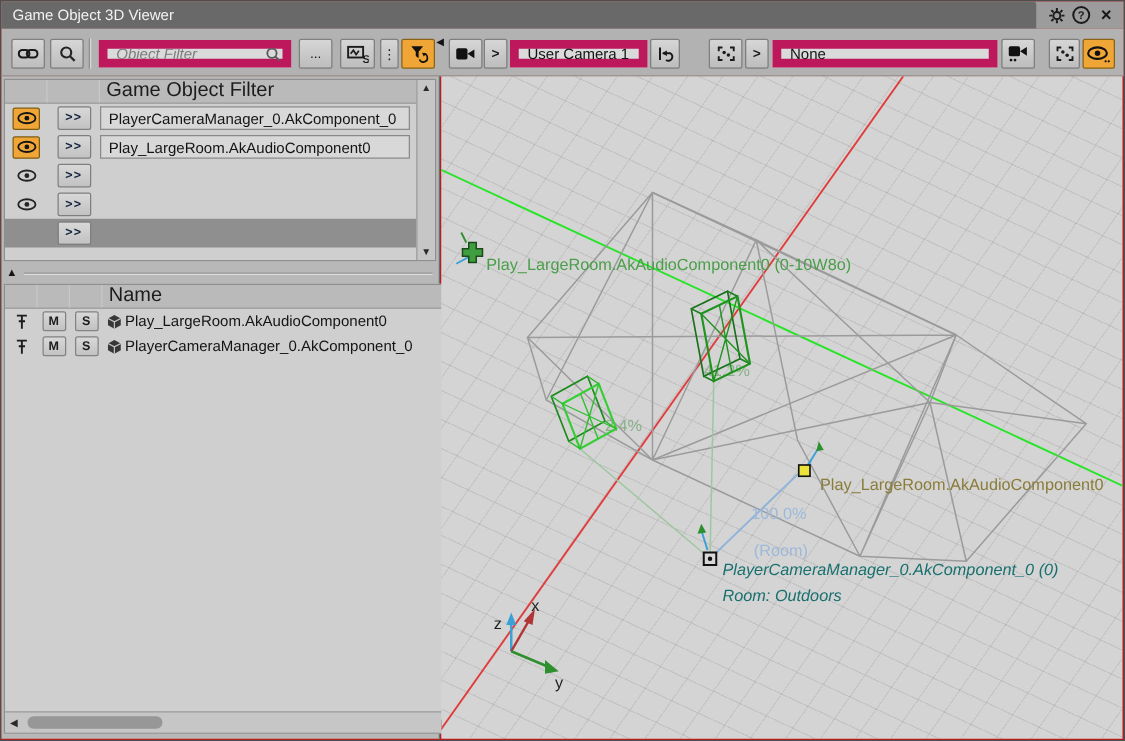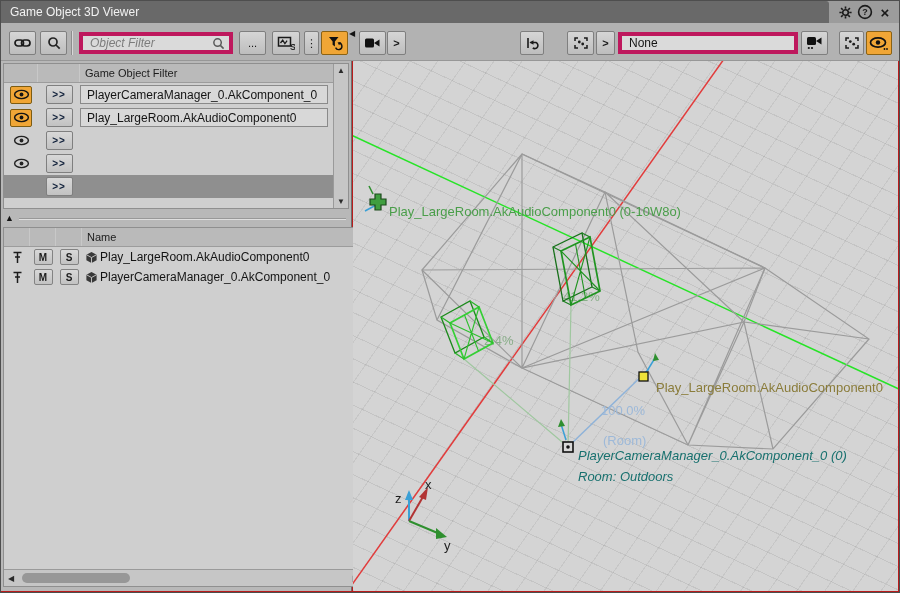--- a/index.html
+++ b/index.html
@@ -15,36 +15,36 @@
             justify-content:center; color:#1a1a1a; cursor:default; }
   .tb-gear { right:46px; } .tb-help { right:26px; } .tb-close { right:6px; font-size:15px; font-weight:bold; }
 
   
   .toolbar { position:absolute; top:22px; left:0; right:0; height:38px; background:#b2b2b2;
              border-bottom:1px solid #979797; }
   .btn { position:absolute; top:8px; height:24px; background:linear-gradient(#d6d6d6,#bdbdbd);
          border:1px solid #7f7f7f; border-radius:2px; display:flex; align-items:center;
          justify-content:center; font-size:11px; color:#1a1a1a; }
   .btn.orange { background:var(--accent-orange,#f0a636); border-color:#8a6215; }
-  .field { position:absolute; top:9px; height:22px; background:#dadada; border:4px solid #be185d;
+  .field { position:absolute; top:9px; height:22px; background:#dadada; border:7px solid #be185d;
            font-size:12px; color:#141414; display:flex; align-items:center; padding:0 7px; }
   .vsep { position:absolute; left:70px; top:8px; width:1px; height:24px; background:#8d8d8d;
           box-shadow:1px 0 0 #d8d8d8; }
   .collapse-left { position:absolute; left:348px; top:6px; font-size:8px; color:#141414; }
   input.text-input { outline:none; }
   input.text-input::placeholder { color:#7c7c7c; font-style:italic; font-size:12px; }
 
   
   .left-panel { position:absolute; left:0; top:60px; width:351px; bottom:1px; background:#b8b8b8;
                 border-right:1px solid #6e6e6e; }
   .listbox { position:absolute; background:#cfcfcf; border:1px solid #8f8f8f; overflow:hidden; }
   #filterBox { left:2px; top:2px; width:346px; height:146px; }
   #nameBox   { left:2px; top:166px; width:378px; height:360px; }
   .list-head { height:19px; background:#bababa; border-bottom:1px solid #9c9c9c; display:flex;
-               align-items:center; font-size:11px; color:#1c1c1c; margin-right:15px; }
+               font-size:16px; color:#1c1c1c; margin-right:15px; }
   .hc { height:100%; border-right:1px solid #c8c8c8; }
   .rows { margin-right:15px; }
   .f-row { height:23px; display:flex; align-items:center; }
   .f-row.empty { background:#8f8f8f; }
   .cell-eye { width:34px; display:flex; justify-content:center; }
   .cell-fwd { width:42px; display:flex; justify-content:center; }
   .eye-btn { width:22px; height:18px; border:none; background:transparent; display:flex;
              align-items:center; justify-content:center; padding:0; }
   .eye-btn.on { background:var(--accent-orange,#f0a636); border:1px solid #7d5c12; border-radius:2px; }
   .fwd-btn { width:27px; height:19px; background:linear-gradient(#d8d8d8,#c2c2c2); border:1px solid #7f7f7f;
@@ -152,20 +152,21 @@
     </button>
     <div class="collapse-left">◀</div>
 
     <button class="btn" style="left:358px;width:27px;">
       <svg width="17" height="12" viewBox="0 0 17 12">
         <rect x="1" y="1.5" width="9" height="9" rx="1.5" fill="#111"></rect>
           <polygon points="10,6 15.5,2.5 15.5,9.5" fill="#111"></polygon>
       </svg>
     </button>
     <button class="btn" style="left:386px;width:19px;font-weight:bold;">&gt;</button>
+    <div class="field" style="left:407px;width:110px;">User Camera 1</div>
     <button class="btn" style="left:519px;width:24px;">
       <svg width="16" height="16" viewBox="0 0 16 16" fill="none" stroke="#1a1a1a" stroke-width="1.6">
         <path d="M4 3 V13"></path>
           <path d="M6.5 7.5 h5.5 a3.2 3.2 0 1 1 -3.2 5.5"></path>
         <polygon points="5.5,7.5 9.5,5.3 9.5,9.7" fill="#1a1a1a" stroke="none"></polygon>
       </svg>
     </button>
 
     <button class="btn" style="left:566px;width:27px;">
       <svg width="16" height="14" viewBox="0 0 16 14" fill="none" stroke="#1a1a1a" stroke-width="1.5">

